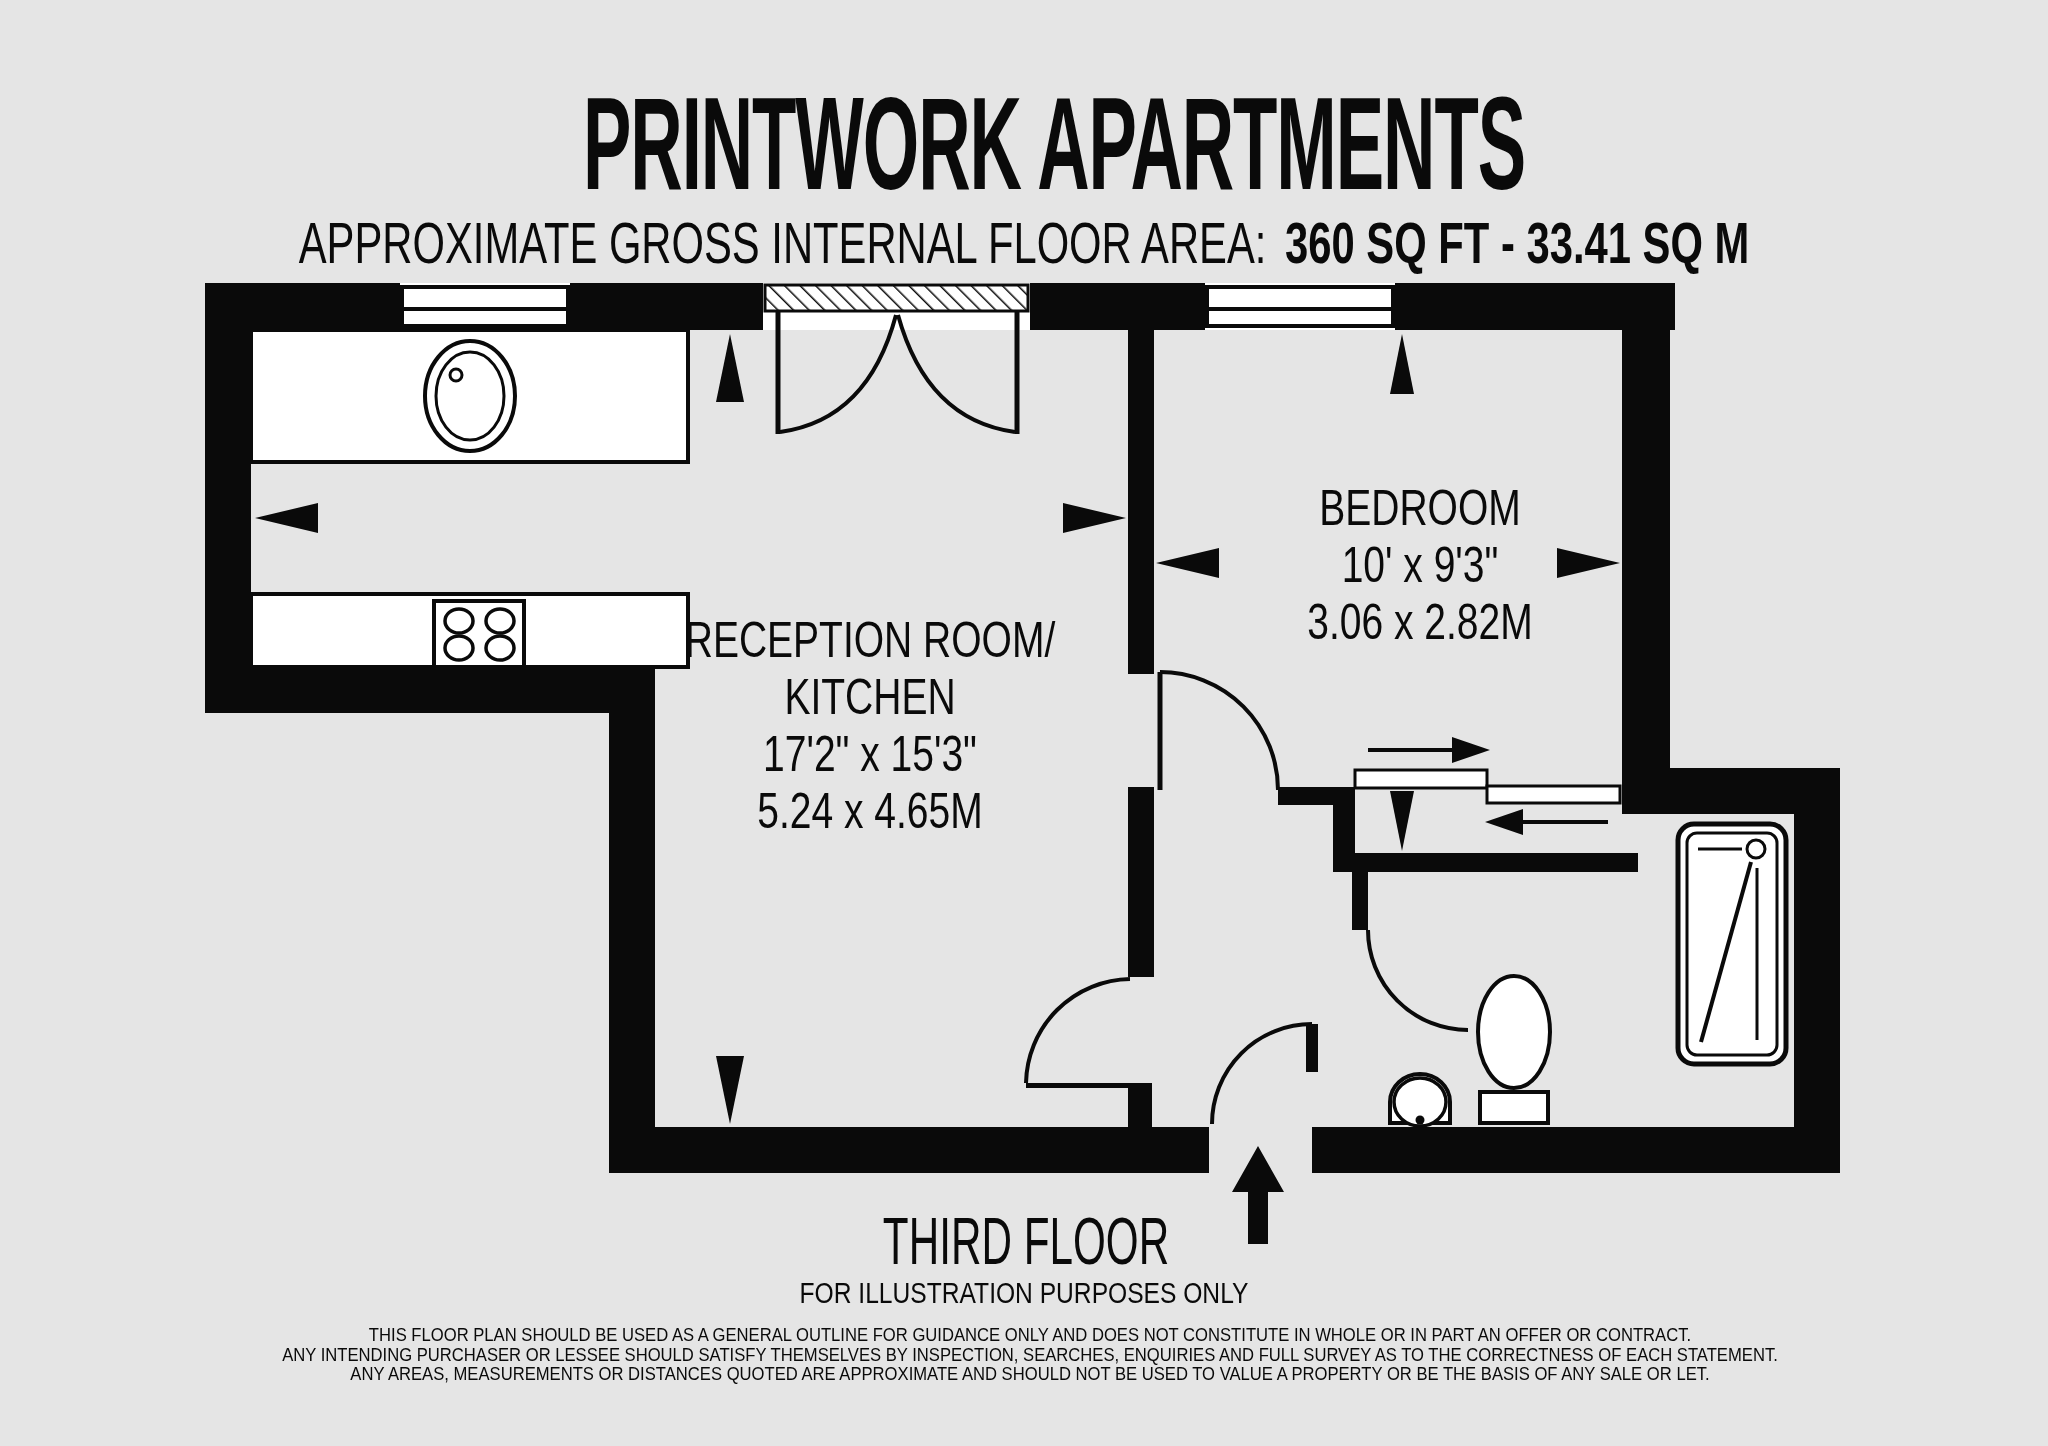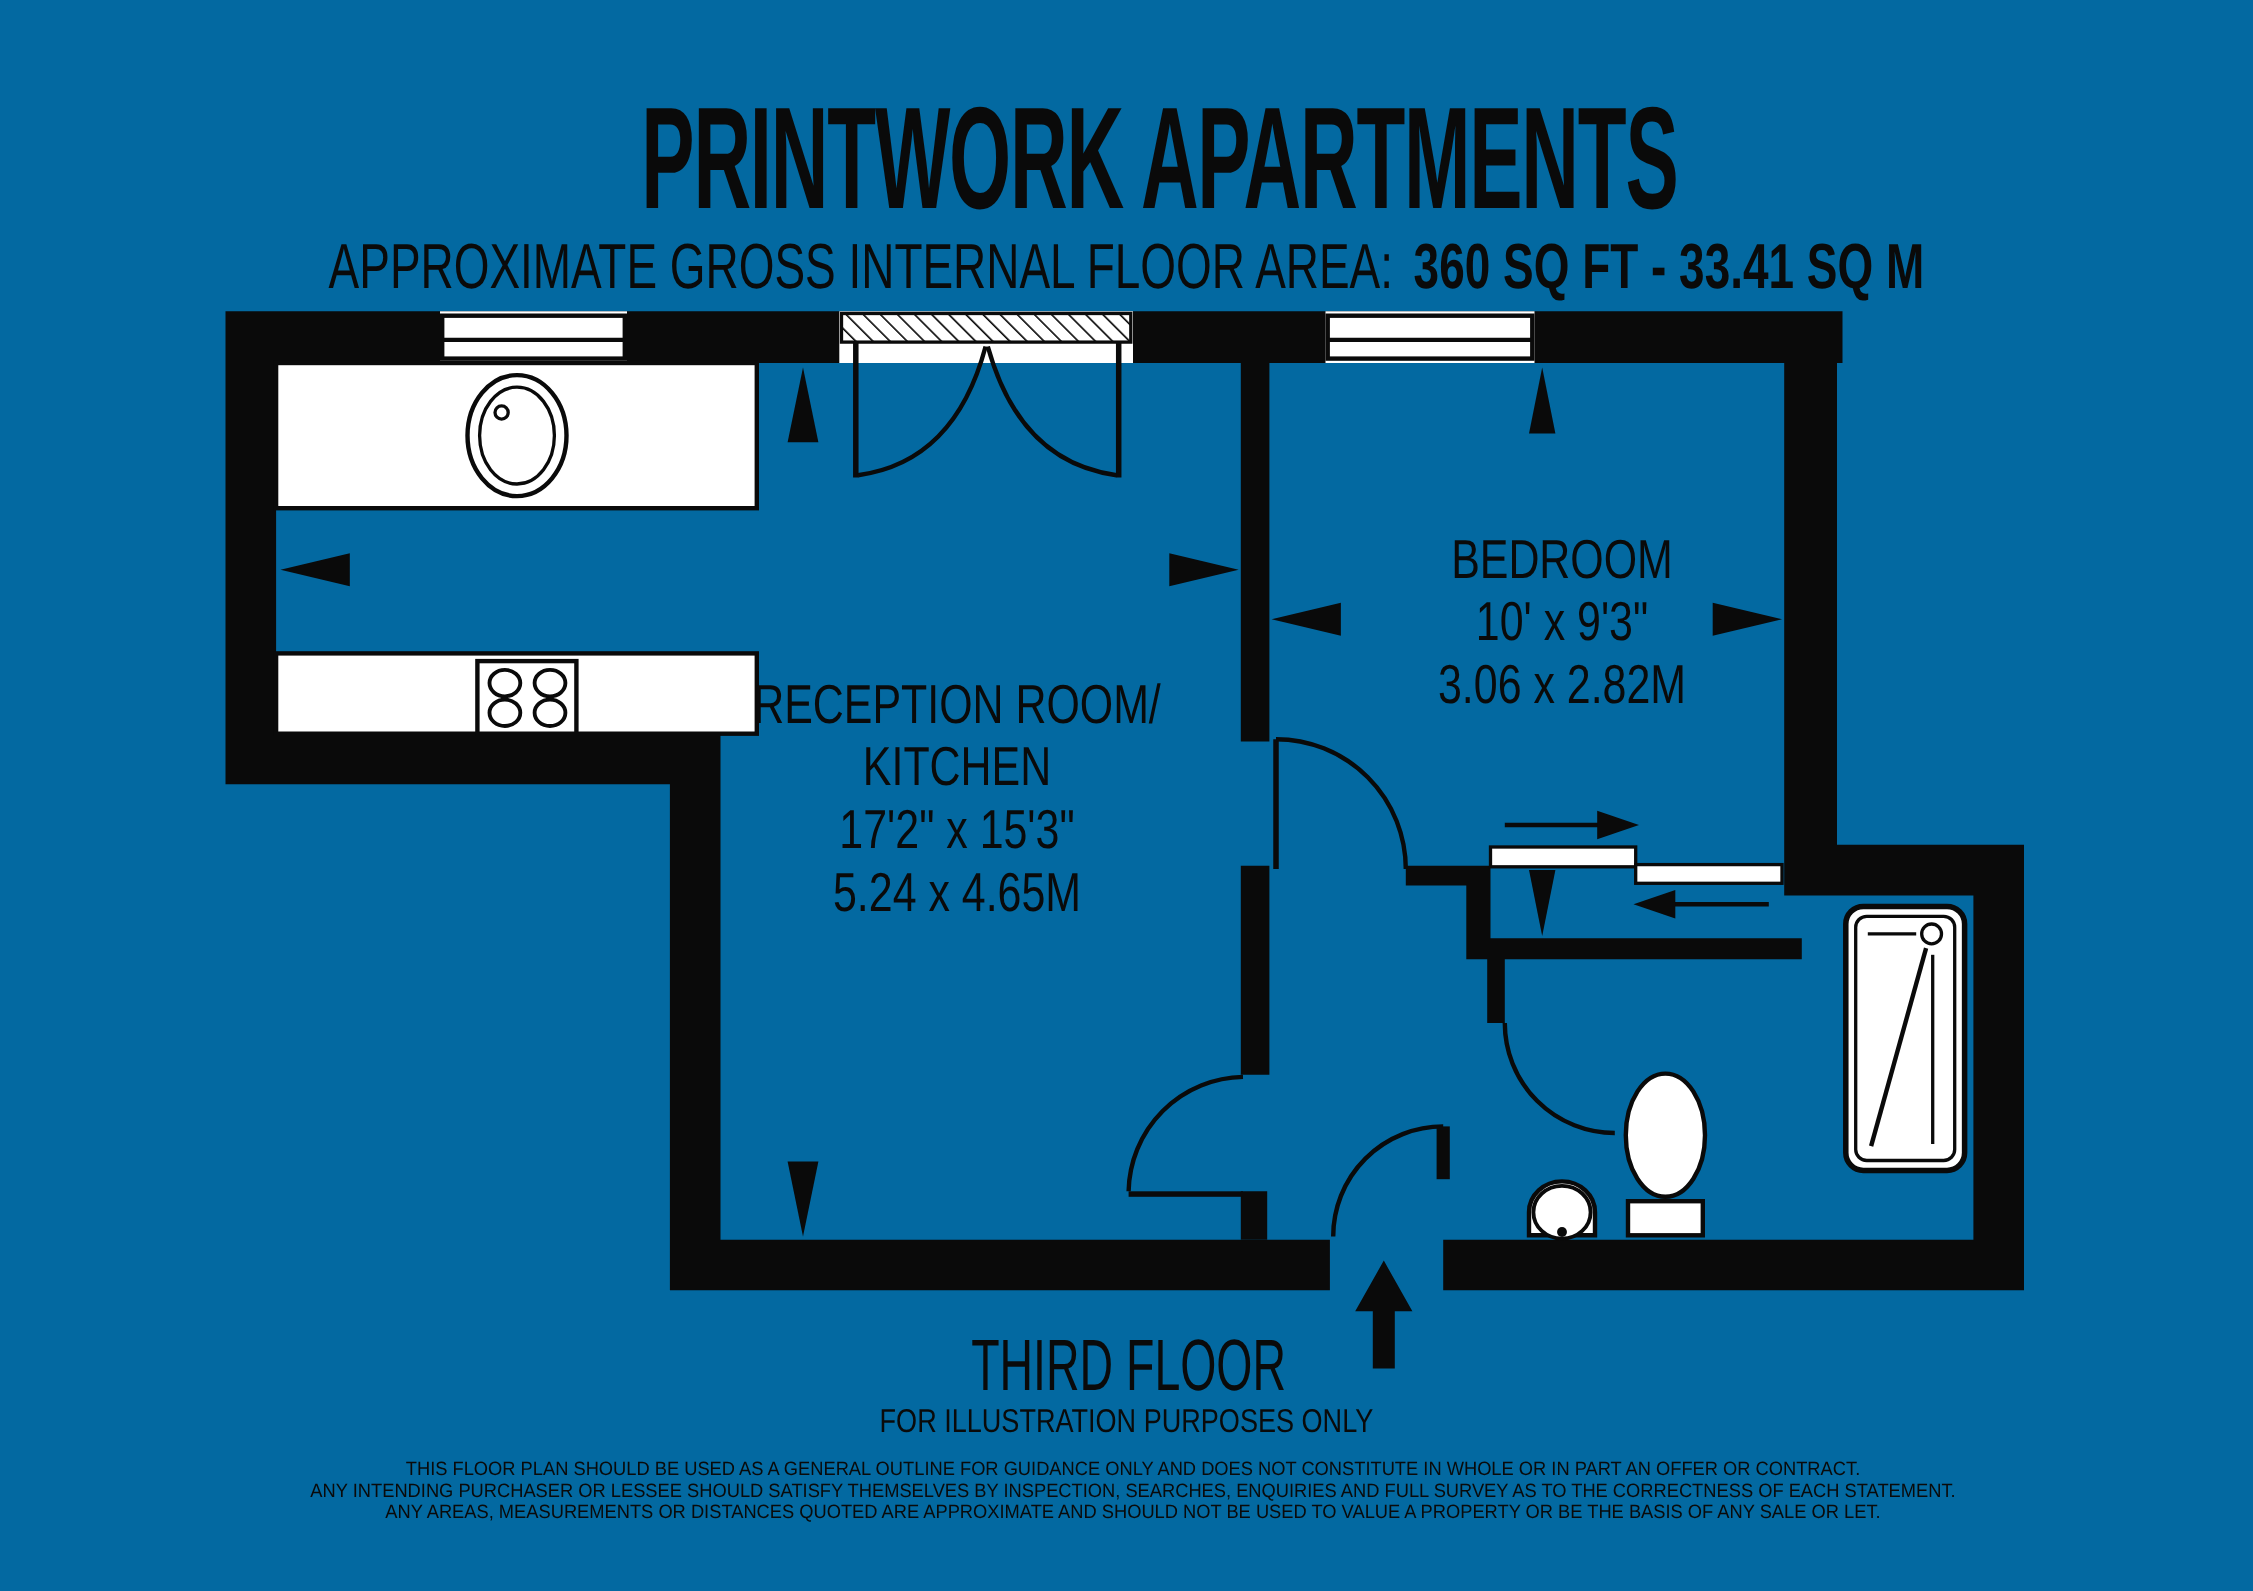--- a/index.html
+++ b/index.html
@@ -1,17 +1,17 @@
 <!DOCTYPE html>
 <html><head>
 <meta charset="utf-8">
 <style>
   html,body{margin:0;padding:0;background:#ffffff;}
   .page{
-    position:relative;width:2048px;height:1446px;background:#0369a1;overflow:hidden;
+    position:relative;width:2048px;height:1446px;background:#e5e5e5;overflow:hidden;
     font-family:"Liberation Sans", sans-serif;color:#0a0a0a;
   }
   .plan-svg{position:absolute;left:0;top:0;width:2048px;height:1446px;}
   .txt{position:absolute;white-space:nowrap;transform-origin:center top;}
   .title{
     left:calc(50% + 30px);top:78px;font-size:132px;line-height:132px;font-weight:700;
     transform:translateX(-50%) scaleX(0.55);letter-spacing:-2px;
   }
   .subtitle{
     left:50%;top:212px;font-size:58px;line-height:62px;font-weight:400;

